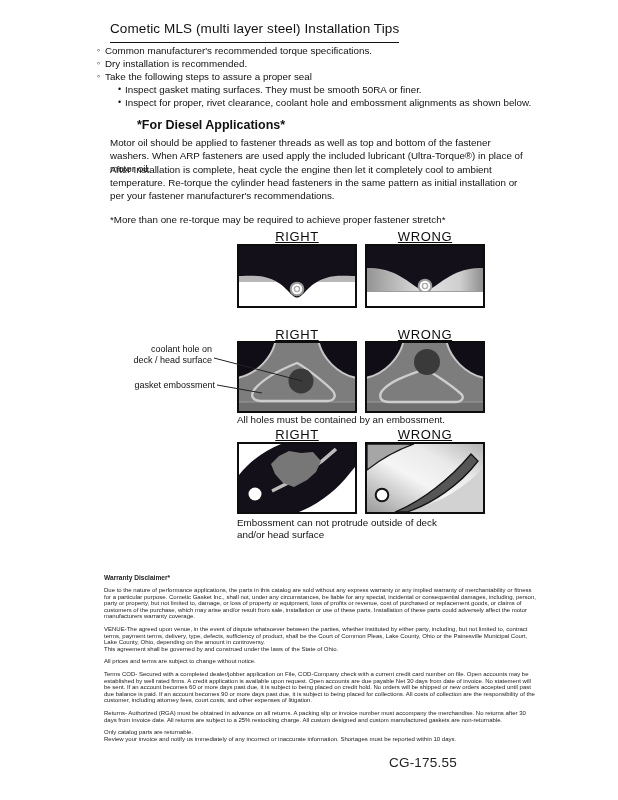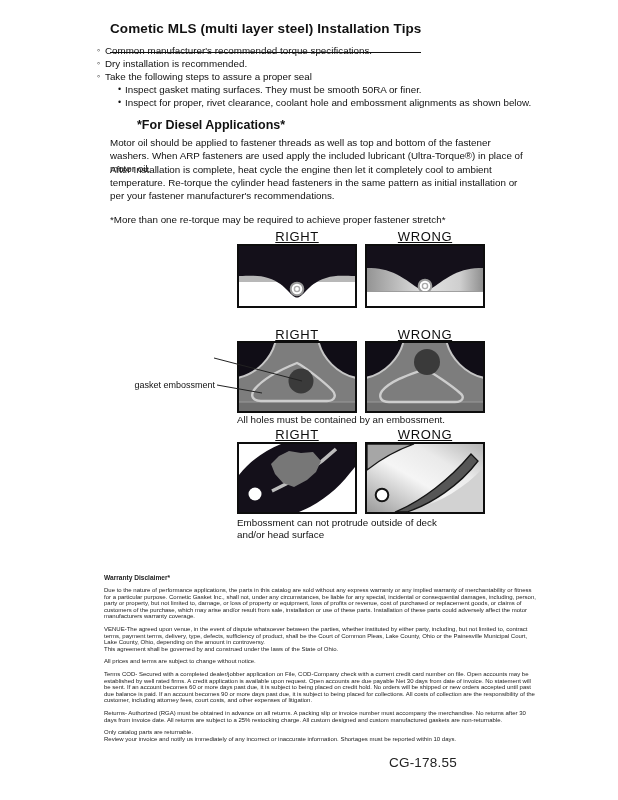--- a/index.html
+++ b/index.html
@@ -1,22 +1,22 @@
 <!DOCTYPE html>
 <html><head>
 <meta charset="utf-8">
 <style>
   html,body { margin:0; padding:0; background:#fff; }
   .page {
     position:relative; width:618px; height:800px; background:#ffffff;
     font-family:"Liberation Sans", sans-serif; color:#111; overflow:hidden;
   }
   .title {
-    position:absolute; left:110px; top:21px; font-size:13.5px; font-weight:bold;
-    letter-spacing:0.1px; border-bottom:1.6px solid #111; padding-bottom:16px;
+    position:absolute; left:110px; top:21px; font-size:13.5px; font-weight:normal;
+    letter-spacing:0.1px; border-bottom:1.6px solid #111; padding-bottom:6px;
   }
   .bullets { position:absolute; left:97px; top:44px; font-size:9.8px; line-height:13px; }
   .brow { display:flex; align-items:flex-start; }
   .bdot { width:8px; flex:0 0 8px; font-size:9px; }
   .brow.sub { margin-left:21px; }
   .brow.sub .bdot { width:7px; flex:0 0 7px; }
   .sec-head { position:absolute; left:110px; top:118px; font-size:12.5px; font-weight:bold;margin-left:27px; }
   .body-par { position:absolute; left:110px; width:414px; font-size:9.8px; line-height:13px; }
   .p1 { top:136px; } .p2 { top:163px; } .pnote { top:213px; }
 
@@ -98,20 +98,22 @@
       <circle cx="58" cy="40" r="6.3" fill="#ffffff" stroke="#9a9a9a" stroke-width="2"></circle>
       <circle cx="58" cy="40" r="2.6" fill="#ffffff" stroke="#ababab" stroke-width="1.4"></circle>
       <rect x="0" y="45.5" width="116" height="14.5" fill="#ffffff"></rect>
       <line x1="0" y1="45.5" x2="116" y2="45.5" stroke="#8d8d8d" stroke-width="0.8"></line>
     </svg>
   </div>
 
   <div class="dg-label" style="left:235px; top:327px;">RIGHT</div>
   <div class="dg-label" style="left:363px; top:327px;">WRONG</div>
 
+  <div class="ann" style="left:112px; top:344px; width:100px;">coolant hole on
+deck / head surface</div>
   <div class="ann" style="left:112px; top:380px; width:103px;">gasket embossment</div>
 
   <div class="dg-box tall" style="left:237px; top:341px;">
     <svg viewBox="0 0 116 68" preserveAspectRatio="none">
       <rect width="116" height="68" fill="#7d7d7d"></rect>
       <rect y="59" width="116" height="9" fill="#6f6f6f"></rect>
       <line x1="0" y1="59" x2="116" y2="59" stroke="#9b9b9b" stroke-width="1"></line>
       <circle cx="-12" cy="-14" r="50" fill="#100d16" stroke="#c6c6c6" stroke-width="2"></circle>
       <circle cx="128" cy="-14" r="50" fill="#100d16" stroke="#c6c6c6" stroke-width="2"></circle>
       <path d="M58,20 C66,24 84,38 93,47 C98,52 96,58 88,58 L22,58 C14,58 11,53 15,47 C25,34 48,24 58,20 Z" fill="none" stroke="#cdcdcd" stroke-width="2.4" stroke-linejoin="round"></path>
@@ -173,14 +175,14 @@
     <p>Due to the nature of performance applications, the parts in this catalog are sold without any express warranty or any implied warranty of merchantability or fitness for a particular purpose.  Cometic Gasket Inc., shall not, under any circumstances, be liable for any special, incidental or consequential damages, including, person, party or property, but not limited to, damage, or loss of property or equipment, loss of profits or revenue, cost of purchased or replacement goods, or claims of customers of the purchase, which may arise and/or result from sale, installation or use of these parts.  Installation of these parts could adversely affect the motor manufacturers warranty coverage.</p>
     <p>VENUE-The agreed upon venue, in the event of dispute whatsoever between the parties, whether instituted by either party, including, but not limited to, contract terms, payment terms, delivery, type, defects, sufficiency of product, shall be the Court of Common Pleas, Lake County, Ohio or the Painesville Municipal Court, Lake County, Ohio, depending on the amount in controversy.
 This agreement shall be governed by and construed under the laws of the State of Ohio.</p>
     <p>All prices and terms are subject to change without notice.</p>
     <p>Terms COD- Secured with a completed dealer/jobber application on File, COD-Company check with a current credit card number on file.  Open accounts may be established by well rated firms.  A credit application is available upon request.  Open accounts are due payable Net 30 days from date of invoice.  No statement will be sent.  If an account becomes 60 or more days past due, it is subject to being placed on credit hold.  No orders will be shipped or new orders accepted until past due balance is paid.  If an account becomes 90 or more days past due, it is subject to being placed for collections.  All costs of collection are the responsibility of the customer, including attorney fees, court costs, and other expenses of litigation.</p>
     <p>Returns- Authorized (RGA) must be obtained in advance on all returns.  A packing slip or invoice number must accompany the merchandise.  No returns after 30 days from invoice date.  All returns are subject to a 25% restocking charge.  All custom designed and custom manufactured gaskets are non-returnable.</p>
     <p>Only catalog parts are returnable.
 Review your invoice and notify us immediately of any incorrect or inaccurate information.  Shortages must be reported within 10 days.</p>
   </div>
 
-  <div class="footer-num">CG-178.55</div>
+  <div class="footer-num">CG-175.55</div>
 </div>
 
 </body></html>

